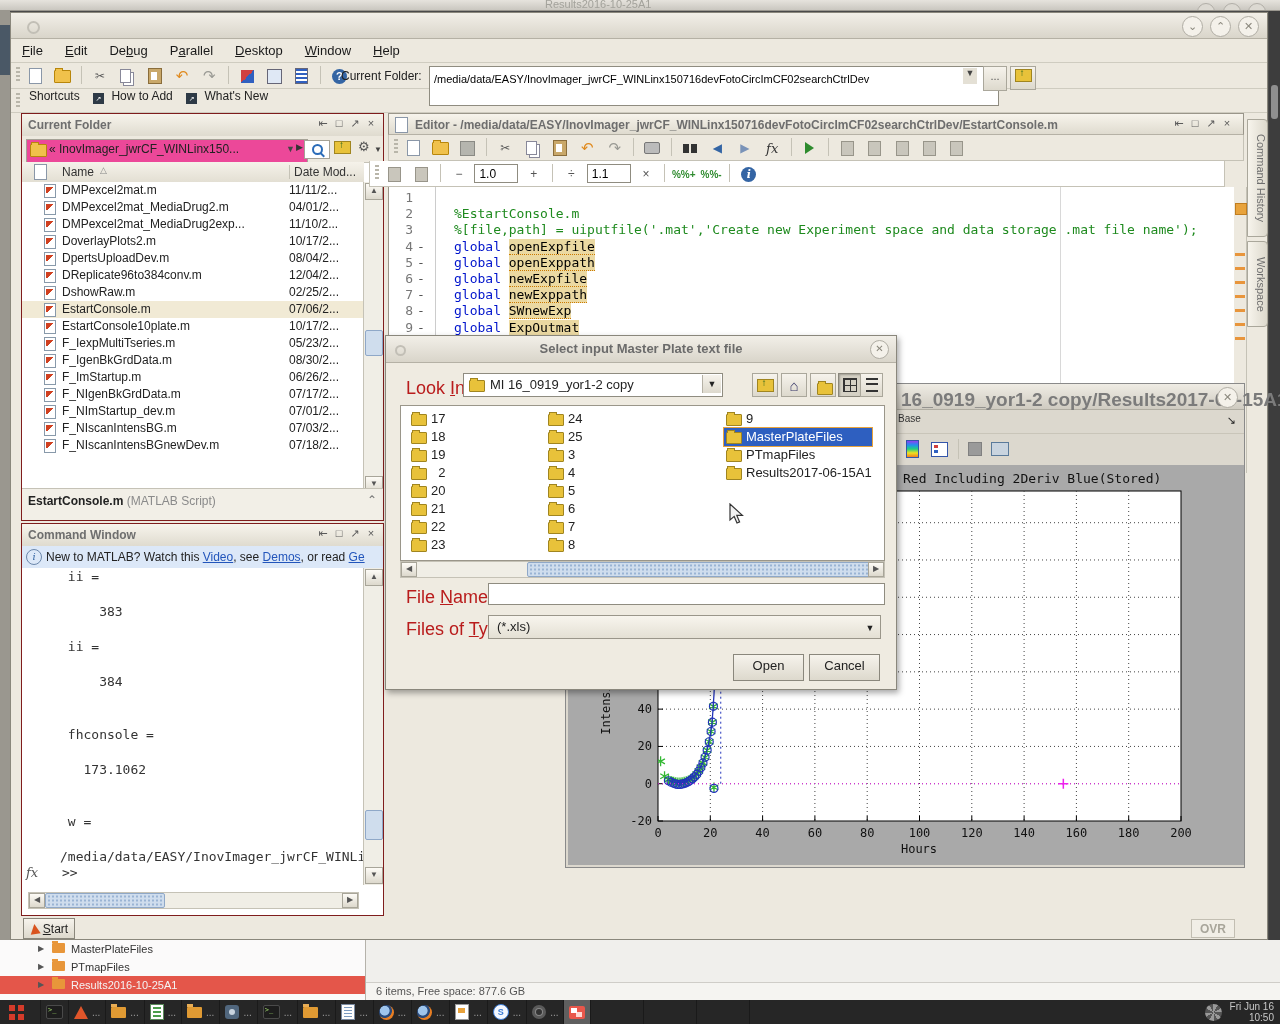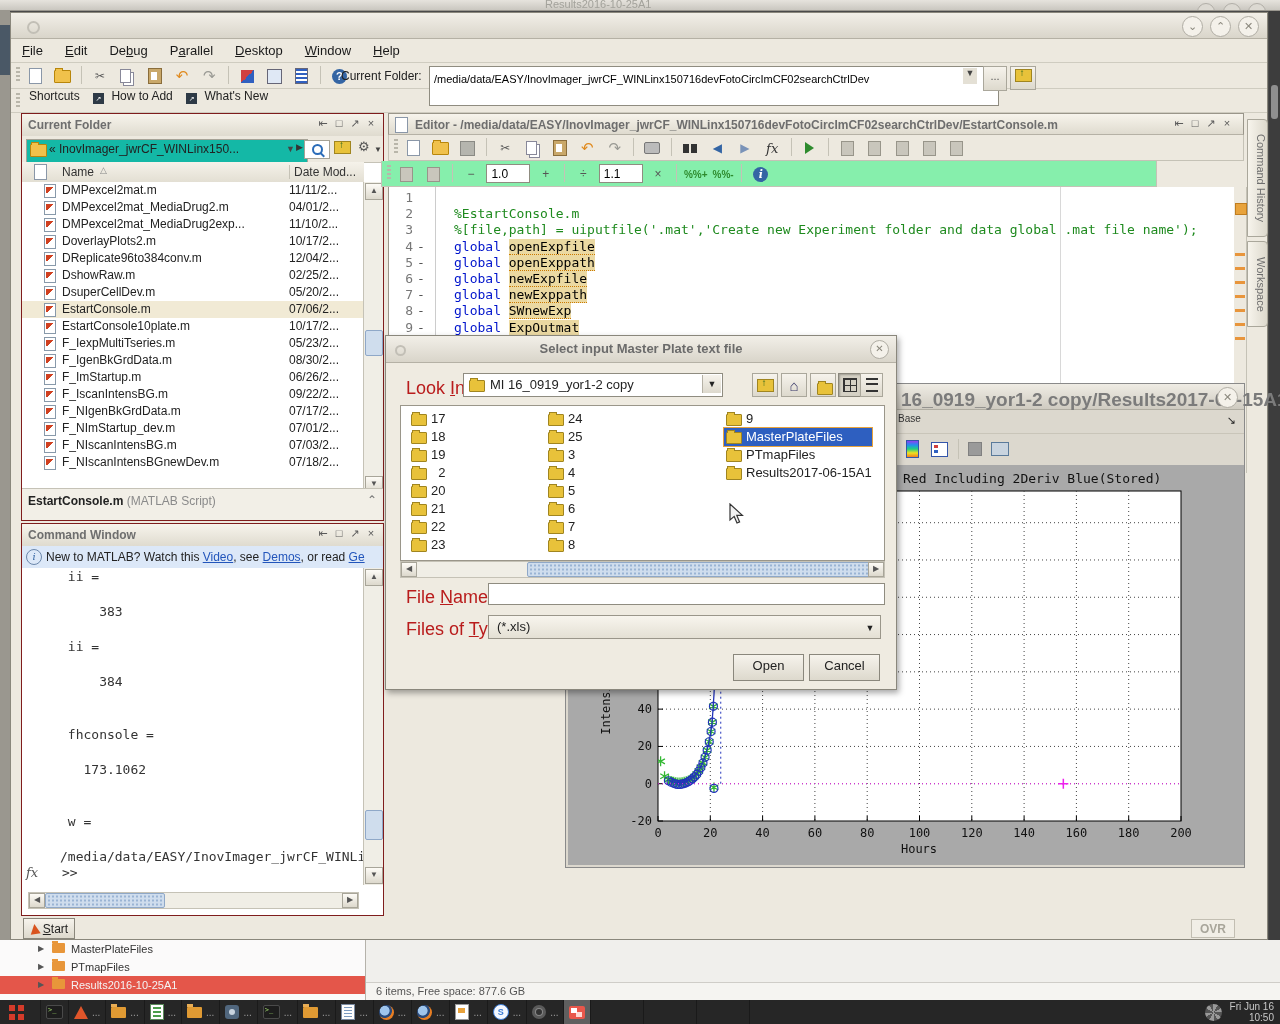--- a/index.html
+++ b/index.html
@@ -44,21 +44,21 @@
   
   .panel{background:#fff;border:1px solid #7f1d1d;}
   .panel-header{position:absolute;left:0;top:0;right:0;height:22px;background:linear-gradient(#f7f4ec,#dfdbcf);border-bottom:1px solid #b5b1a5;}
   .panel-title{position:absolute;left:6px;top:4px;font-weight:bold;color:#6e6e6e;font-size:12px;}
   .panel-btns{position:absolute;right:4px;top:3px;color:#5a5a5a;font-size:11px;}
   .panel-btns span{display:inline-block;width:16px;text-align:center;}
 
   
   #cf-panel{left:10px;top:100px;width:363px;height:408px;}
   #cf-address{position:absolute;left:0;top:22px;right:0;height:26px;background:#EDE9DF;border-bottom:1px solid #c5c2b6;}
-  #cf-breadcrumb-box{position:absolute;left:4px;top:3px;width:256px;height:19px;background:#14b8a6;border:1px solid #a5a296;font-size:12px;padding:2px 2px 12px 22px;}
+  #cf-breadcrumb-box{position:absolute;left:4px;top:3px;width:256px;height:19px;background:#ec4899;border:1px solid #a5a296;font-size:12px;padding:2px 2px 12px 22px;}
   #cf-breadcrumb-box .caret{position:absolute;right:4px;top:2px;font-size:9px;color:#333;}
   #cf-colhdr{position:absolute;left:0;top:48px;right:19px;height:20px;background:linear-gradient(#f5f2ea,#e3dfd3);border-bottom:1px solid #b9b6aa;font-size:12px;color:#333;}
   #cf-rows{position:absolute;left:0;top:68px;right:19px;bottom:26px;overflow:hidden;background:#fff;}
   .file-row{position:relative;height:17px;line-height:17px;font-size:12px;white-space:nowrap;}
   .file-row.sel{background:#f1ead5;}
   .file-row .fname{position:absolute;left:40px;}
   .file-row .fdate{position:absolute;left:267px;}
   .icon-mfile{position:absolute;left:22px;top:2px;width:10px;height:12px;background:#fff;border:1px solid#8899aa;}
   .icon-mfile::after{content:"";position:absolute;left:1px;top:2px;width:7px;height:6px;background:linear-gradient(135deg,#d04020 55%,transparent 55%);}
   .vscroll{position:absolute;right:0;width:19px;background:#f0eee6;border-left:1px solid #c5c2b6;}
@@ -84,21 +84,21 @@
      background-image:radial-gradient(#9ab4d4 1px,transparent 1px);background-size:4px 4px;background-position:center;}
 
   #start-btn{left:12px;top:905px;width:52px;height:21px;border:1px solid #8a877c;background:linear-gradient(#f6f3ec,#ddd9cd);font-size:12px;text-align:center;padding-top:3px;}
   .logo-tri{display:inline-block;width:0;height:0;border-left:5px solid transparent;border-right:5px solid transparent;border-bottom:10px solid #d9541f;vertical-align:-1px;margin-right:3px;transform:rotate(-8deg);}
   #ovr-box{left:1180px;top:906px;width:44px;height:19px;border:1px solid #c2beb2;color:#a8a59a;font-weight:bold;text-align:center;padding-top:2px;background:#f1eee6;}
 
   
   #ed-header{left:377px;top:100px;width:856px;height:22px;background:linear-gradient(#f7f4ec,#dfdbcf);border:1px solid #9a968a;border-bottom:1px solid #b5b1a5;}
   #ed-title{position:absolute;left:26px;top:4px;font-weight:bold;color:#6e6e6e;font-size:12px;white-space:nowrap;overflow:hidden;width:740px;}
   #ed-toolbar1{left:377px;top:122px;width:856px;height:26px;background:#EDE9DF;border:1px solid #c5c2b6;border-top:none;}
-  #ed-toolbar2{left:370px;top:148px;width:776px;height:26px;background:#86efac;border:1px solid #c5c2b6;border-top:none;}
+  #ed-toolbar2{left:358px;top:148px;width:856px;height:26px;background:#ffffff;border:1px solid #c5c2b6;border-top:none;}
   .num-field{display:inline-block;width:38px;height:16px;background:#fff;border:1px solid #8f8c80;font-size:12px;padding:1px 0 0 4px;vertical-align:top;margin-top:3px;}
   #code-area{left:377px;top:174px;width:846px;height:286px;background:#fff;border-left:1px solid #9a968a;}
   #code-gutter{position:absolute;left:0;top:0;width:46px;bottom:0;background:#fff;border-right:1px solid #ccc;}
   .code-line{position:relative;height:16.2px;line-height:16.2px;font-size:13px;white-space:pre;}
   .code-line .lnum{position:absolute;left:0;width:24px;text-align:right;color:#777;}
   .code-line .lmark{position:absolute;left:28px;color:#555;}
   .code-line .ltext{position:absolute;left:65px;}
   .seg-comment{color:#1e8a1e;}
   .seg-keyword{color:#0014cc;}
   .seg-hl{color:#000;background:#ebd9a2;border-bottom:1px dotted #cc7a00;}
@@ -360,33 +360,33 @@
           <span class="fname">DMPexcel2mat_MediaDrug2exp...</span>
           <span class="fdate">11/10/2...</span>
         </div>
         <div class="file-row">
           <span class="icon-mfile"></span>
           <span class="fname">DoverlayPlots2.m</span>
           <span class="fdate">10/17/2...</span>
         </div>
         <div class="file-row">
           <span class="icon-mfile"></span>
+          <span class="fname">DpertsUploadDev.m</span>
+          <span class="fdate">08/04/2...</span>
+        </div>
+        <div class="file-row">
+          <span class="icon-mfile"></span>
           <span class="fname">DReplicate96to384conv.m</span>
           <span class="fdate">12/04/2...</span>
         </div>
         <div class="file-row">
           <span class="icon-mfile"></span>
           <span class="fname">DshowRaw.m</span>
           <span class="fdate">02/25/2...</span>
         </div>
-        <div class="file-row">
-          <span class="icon-mfile"></span>
-          <span class="fname">DsuperCellDev.m</span>
-          <span class="fdate">05/20/2...</span>
-        </div>
         <div class="file-row sel">
           <span class="icon-mfile"></span>
           <span class="fname">EstartConsole.m</span>
           <span class="fdate">07/06/2...</span>
         </div>
         <div class="file-row">
           <span class="icon-mfile"></span>
           <span class="fname">EstartConsole10plate.m</span>
           <span class="fdate">10/17/2...</span>
         </div>
@@ -397,25 +397,20 @@
         </div>
         <div class="file-row">
           <span class="icon-mfile"></span>
           <span class="fname">F_IgenBkGrdData.m</span>
           <span class="fdate">08/30/2...</span>
         </div>
         <div class="file-row">
           <span class="icon-mfile"></span>
           <span class="fname">F_ImStartup.m</span>
           <span class="fdate">06/26/2...</span>
-        </div>
-        <div class="file-row">
-          <span class="icon-mfile"></span>
-          <span class="fname">F_IscanIntensBG.m</span>
-          <span class="fdate">09/22/2...</span>
         </div>
         <div class="file-row">
           <span class="icon-mfile"></span>
           <span class="fname">F_NIgenBkGrdData.m</span>
           <span class="fdate">07/17/2...</span>
         </div>
         <div class="file-row">
           <span class="icon-mfile"></span>
           <span class="fname">F_NImStartup_dev.m</span>
           <span class="fdate">07/01/2...</span>
@@ -580,21 +575,21 @@
     <span class="tb-icon">
         <span class="icon-help" style="font-style:italic;font-family:'DejaVu Serif',serif">i</span>
       </span>
   </div>
   <div class="abs mono" id="code-area">
     <div id="code-gutter"></div>
     <div id="code-ruler"></div>
     <div id="code-lines" style="position:absolute;left:0;top:3px;right:0;">
         <div class="code-line"><span class="lnum">1</span><span class="lmark"></span><span class="ltext"></span></div>
         <div class="code-line"><span class="lnum">2</span><span class="lmark"></span><span class="ltext"><span class="seg-comment">%EstartConsole.m</span></span></div>
-        <div class="code-line"><span class="lnum">3</span><span class="lmark"></span><span class="ltext"><span class="seg-comment">%[file,path] = uiputfile('.mat','Create new Experiment folder and data global .mat file name');</span></span></div>
+        <div class="code-line"><span class="lnum">3</span><span class="lmark"></span><span class="ltext"><span class="seg-comment">%[file,path] = uiputfile('.mat','Create new Experiment space and data storage .mat file name');</span></span></div>
         <div class="code-line"><span class="lnum">4</span><span class="lmark">-</span><span class="ltext"><span class="seg-keyword">global </span><span class="seg-hl">openExpfile</span></span></div>
         <div class="code-line"><span class="lnum">5</span><span class="lmark">-</span><span class="ltext"><span class="seg-keyword">global </span><span class="seg-hl">openExppath</span></span></div>
         <div class="code-line"><span class="lnum">6</span><span class="lmark">-</span><span class="ltext"><span class="seg-keyword">global </span><span class="seg-hl">newExpfile</span></span></div>
         <div class="code-line"><span class="lnum">7</span><span class="lmark">-</span><span class="ltext"><span class="seg-keyword">global </span><span class="seg-hl">newExppath</span></span></div>
         <div class="code-line"><span class="lnum">8</span><span class="lmark">-</span><span class="ltext"><span class="seg-keyword">global </span><span class="seg-hl">SWnewExp</span></span></div>
         <div class="code-line"><span class="lnum">9</span><span class="lmark">-</span><span class="ltext"><span class="seg-keyword">global </span><span class="seg-hl">ExpOutmat</span></span></div>
       </div>
   </div>
   <div class="abs" id="marker-bar">
     <span id="marker-top"></span>

